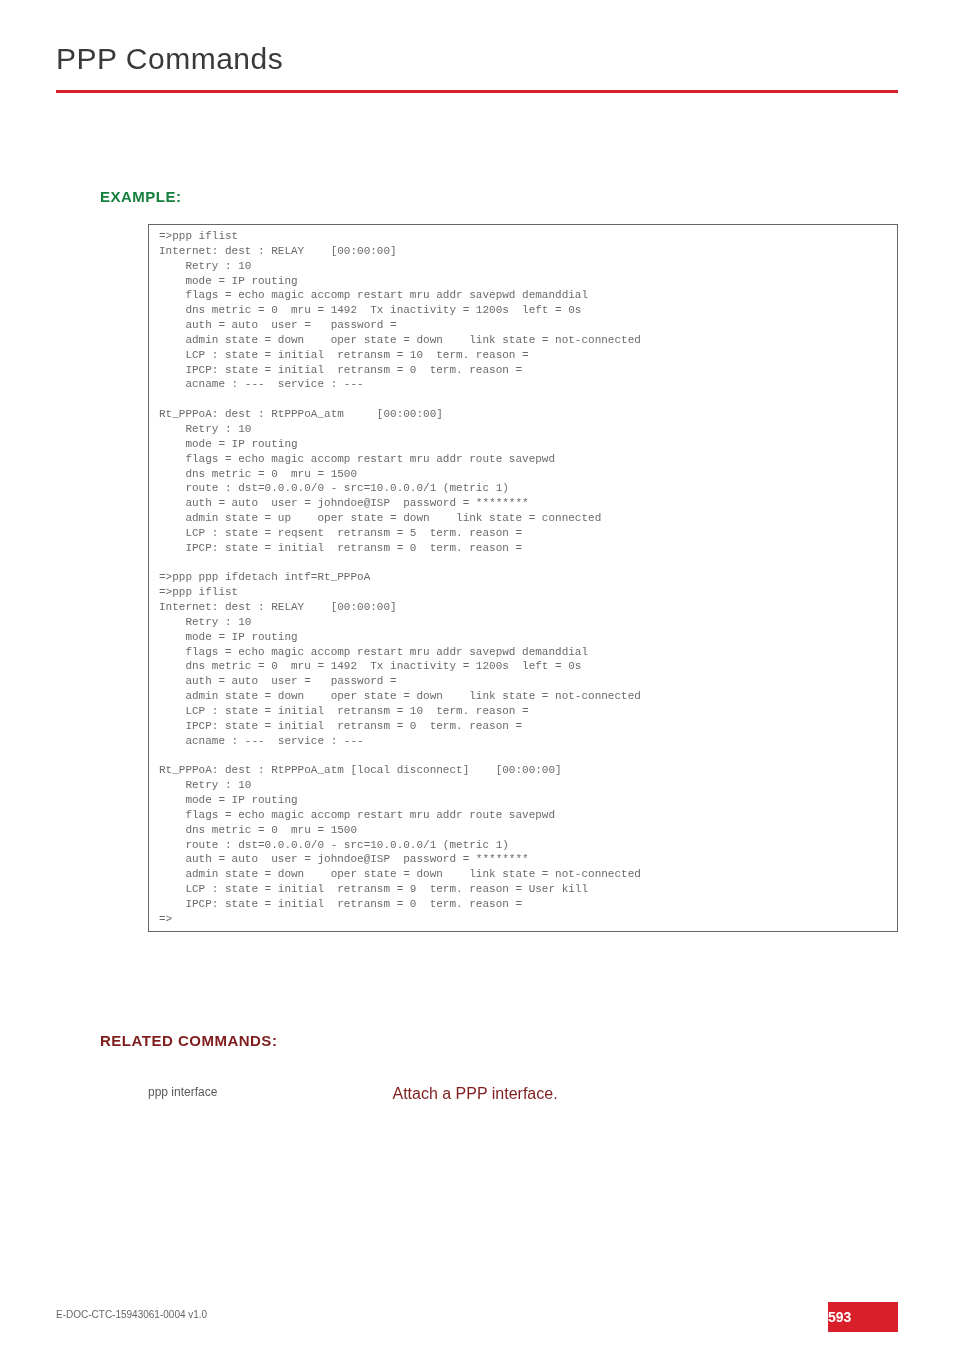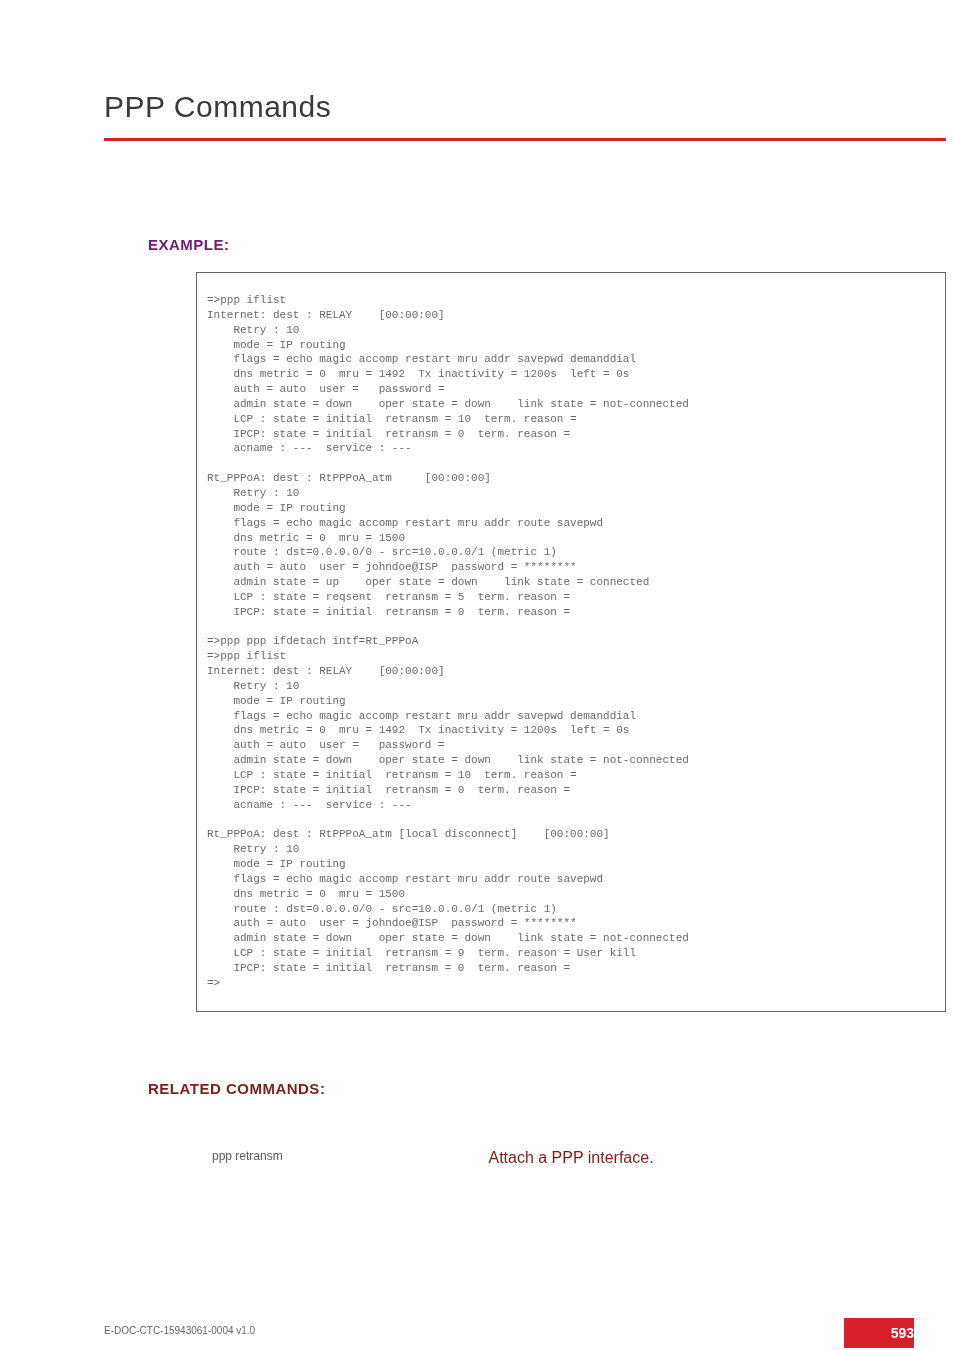--- a/index.html
+++ b/index.html
@@ -1,15 +1,15 @@
 <!DOCTYPE html>
 <html><head>
 <meta charset="utf-8">
 <style>
-  * { margin: 16px; padding: 0; box-sizing: border-box; }
+  * { margin: 0; padding: 0; box-sizing: border-box; }
   body {
     width: 954px;
     height: 1350px;
     background: #ffffff;
     font-family: Arial, Helvetica, sans-serif;
     position: relative;
   }
   .page-title {
     position: absolute;
     top: 42px;
@@ -26,30 +26,30 @@
     width: 842px;
     height: 3px;
     background: #d9202a;
   }
   .example-heading {
     position: absolute;
     top: 188px;
     left: 100px;
     font-size: 15px;
     font-weight: bold;
-    color: #701a75;
+    color: #15803d;
     letter-spacing: 0.5px;
   }
   .code-box {
     position: absolute;
     top: 224px;
     left: 148px;
     width: 750px;
     border: 1px solid #666;
-    padding: 20px 10px;
+    padding: 4px 10px;
     font-family: "Courier New", Courier, monospace;
     font-size: 11px;
     line-height: 1.35;
     color: #6a6a6a;
     white-space: pre;
   }
   .related-heading {
     position: absolute;
     top: 1032px;
     left: 100px;
@@ -87,21 +87,21 @@
   .footer-right {
     position: absolute;
     bottom: 18px;
     right: 56px;
     width: 70px;
     height: 30px;
     background: #d9202a;
     color: #ffffff;
     font-size: 14px;
     font-weight: bold;
-    text-align: right;
+    text-align: left;
     line-height: 30px;
   }
 </style>
 </head>
 <body>
 
 <div class="page-title">PPP Commands</div>
 <div class="red-rule"></div>
 
 <div class="example-heading">EXAMPLE:</div>
@@ -150,18 +150,18 @@
     route : dst=0.0.0.0/0 - src=10.0.0.0/1 (metric 1)
     auth = auto  user = johndoe@ISP  password = ********
     admin state = down    oper state = down    link state = not-connected
     LCP : state = initial  retransm = 9  term. reason = User kill
     IPCP: state = initial  retransm = 0  term. reason =
 =&gt;</div>
 
 <div class="related-heading">RELATED COMMANDS:</div>
 
 <div class="related-row">
-  <span class="related-cmd">ppp retransm</span>
+  <span class="related-cmd">ppp interface</span>
   <span class="related-desc">Attach a PPP interface.</span>
 </div>
 
 <div class="footer-left">E-DOC-CTC-15943061-0004 v1.0</div>
 <div class="footer-right">593</div>
 
 </body></html>

